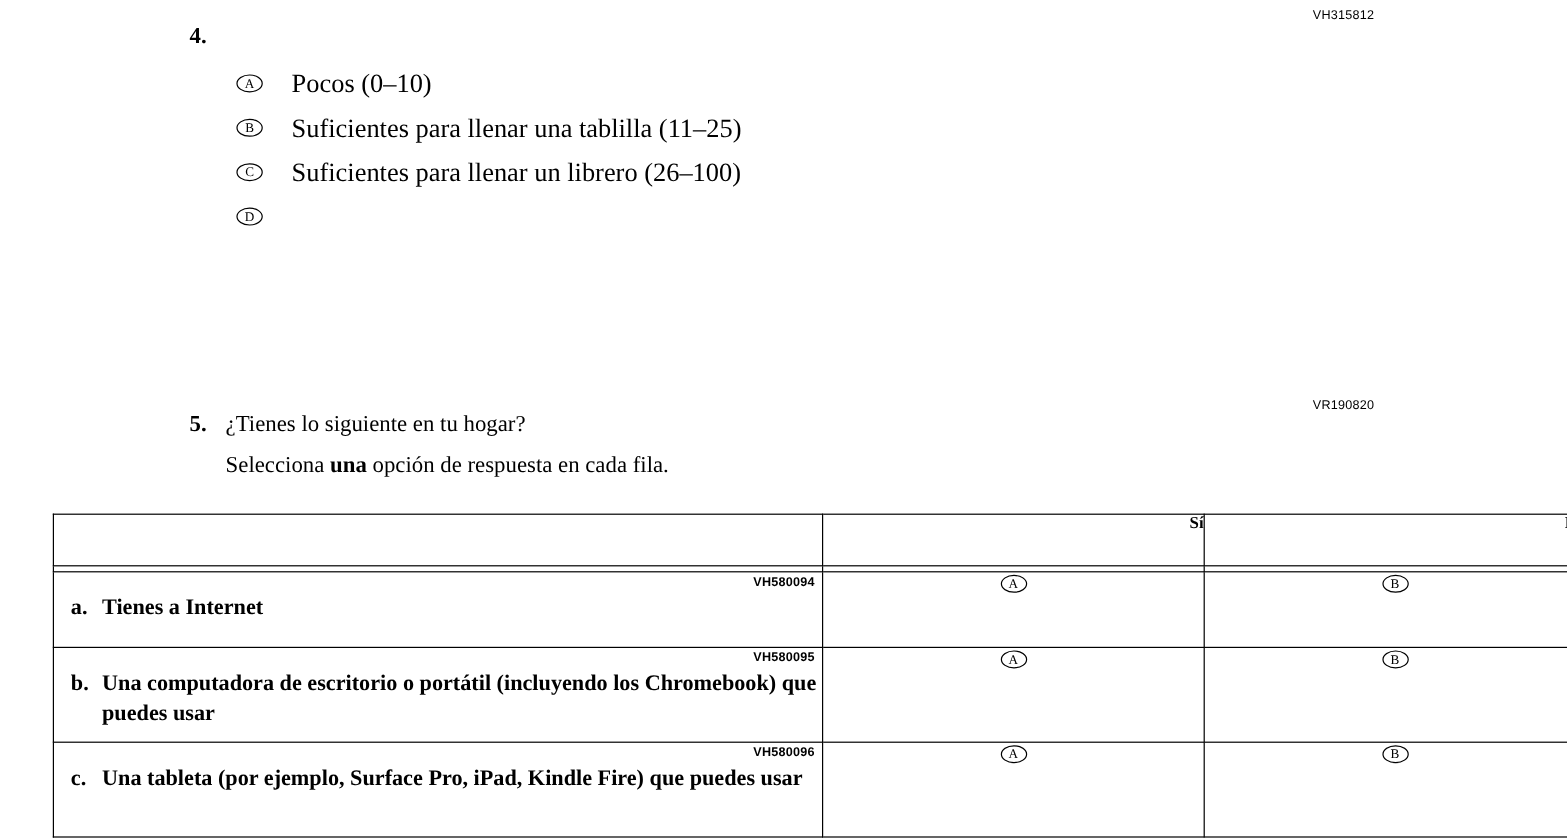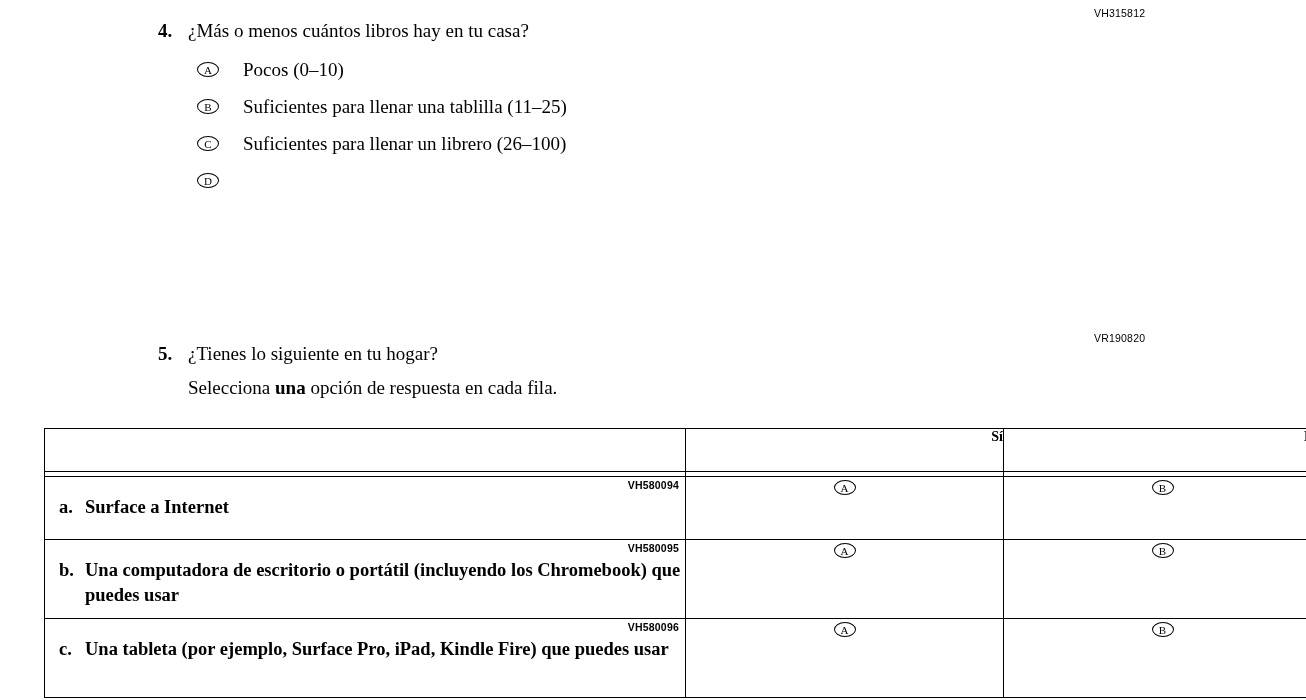--- a/index.html
+++ b/index.html
@@ -80,21 +80,21 @@
   .opt {
     display: flex;
     align-items: flex-start;
     margin-bottom: 13px;
   }
   .opt .bubble {
     margin-top: 4px;
     flex: 0 0 22px;
   }
   .opt .opt-text {
-    font-size: 19px;
+    font-size: 22px;
     line-height: 24px;
     margin-left: 24px;
   }
 
   
   #q5-code {
     position: absolute;
     left: 1066px;
     top: 332px;
   }
@@ -186,21 +186,20 @@
 </head>
 <body>
 
 <div class="page">
 
   <div class="itemcode" id="q4-code">VH315812</div>
 
   <div id="q4-block">
     <div class="q-row">
       <div class="q-num">4.</div>
-      <div class="q-text">¿Más o menos cuántos libros hay en tu casa?</div>
     </div>
     <div class="opts">
       <div class="opt">
         <span class="bubble">A</span>
         <span class="opt-text">Pocos (0–10)</span>
       </div>
       <div class="opt">
         <span class="bubble">B</span>
         <span class="opt-text">Suficientes para llenar una tablilla (11–25)</span>
       </div>
@@ -240,21 +239,21 @@
       <td></td>
       <td></td>
       <td></td>
     </tr>
 
     <tr>
       <td class="stem-cell">
         <span class="itemcode">VH580094</span>
         <div class="stem-inner">
           <div class="stem-letter">a.</div>
-          <div class="stem-text">Surface a Internet</div>
+          <div class="stem-text">Tienes a Internet</div>
         </div>
       </td>
       <td class="ans-cell">
         <span class="bubble">A</span>
       </td>
       <td class="ans-cell">
         <span class="bubble">B</span>
       </td>
     </tr>
 

